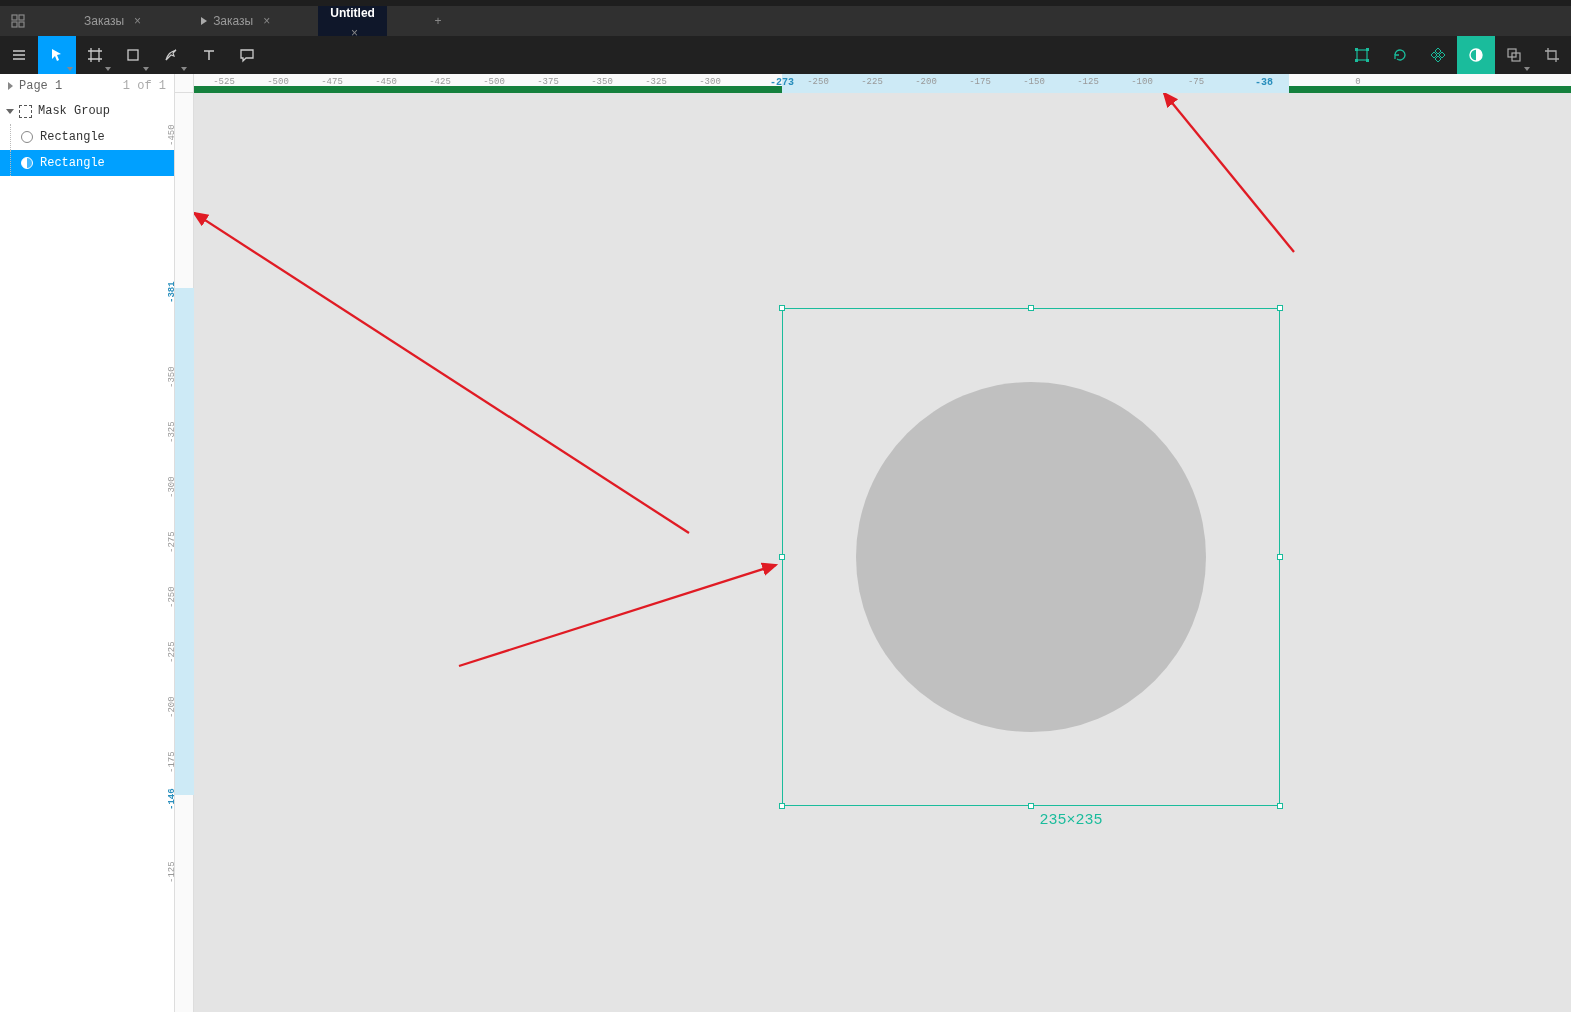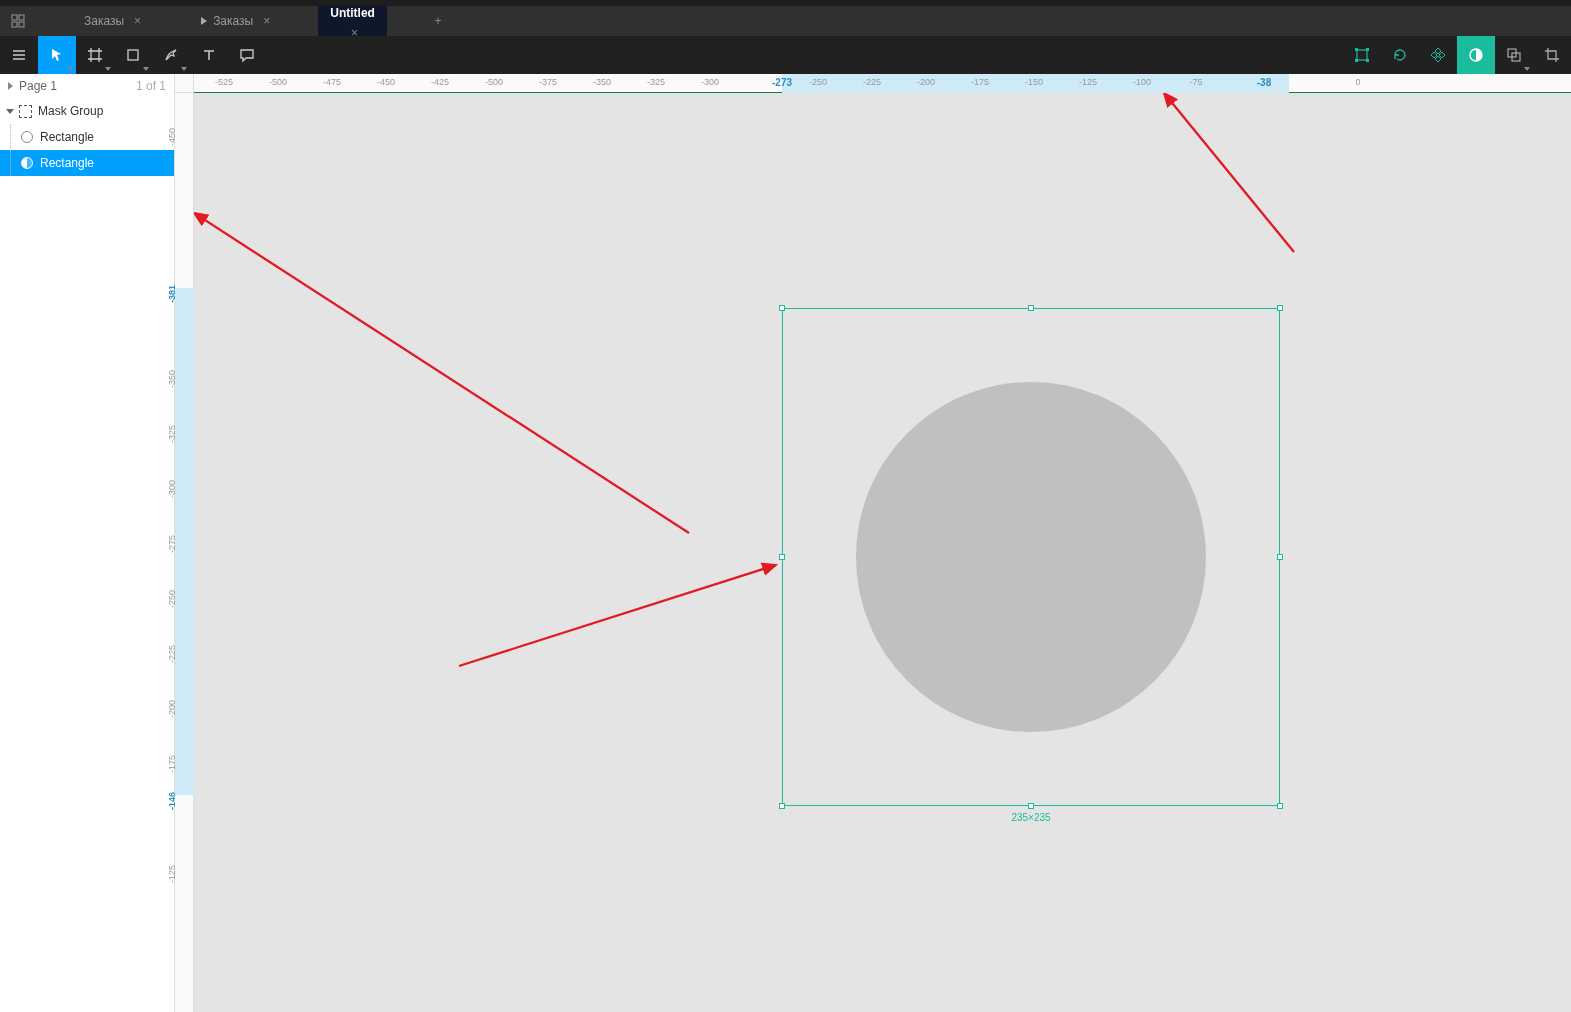--- a/index.html
+++ b/index.html
@@ -14,50 +14,50 @@
   .tabbar .tab .close { color:#888; font-size:12px; margin-left:4px;}
   .tabbar .tab.inactive { color:#9a9a9a; }
   .tabbar .newtab { width:30px; display:flex; align-items:center; justify-content:center; color:#888; cursor:pointer;}
   .toolbar { display:flex; align-items:center; height:38px; background:#212121; }
   .toolbar .tool { width:38px; height:38px; display:flex; align-items:center; justify-content:center; color:#ccc; cursor:pointer; position:relative;}
   .toolbar .tool.active { background:#00a0ff; color:#fff;}
   .toolbar .tool.activegreen { background:#1abc9c; color:#fff;}
   .toolbar .tool .chev { position:absolute; right:3px; bottom:3px; width:0;height:0;border-left:3px solid transparent;border-right:3px solid transparent;border-top:4px solid #888;}
   .toolbar .spacer { flex:1; }
   .toolbar svg { display:block; }
-  .body { flex:1; display:flex; min-height:0; }
+  .body { flex:1; display:flex; min-height:0;font-family:Liberation Mono, monospace; }
   .sidebar { width:175px; background:#fff; border-right:1px solid #ddd; display:flex; flex-direction:column; }
   .pagehdr { display:flex; align-items:center; height:24px; padding:0 8px; color:#666; }
   .pagehdr .chev { width:0;height:0;border-top:4px solid transparent;border-bottom:4px solid transparent;border-left:5px solid #888; margin-right:6px;}
   .pagehdr .count { margin-left:auto; color:#aaa;}
   .layer { display:flex; align-items:center; height:26px; padding:0 4px 0 6px; cursor:pointer; position:relative;}
   .layer .expand { width:0;height:0;border-left:4px solid transparent;border-right:4px solid transparent;border-top:5px solid #666; margin-right:4px;}
   .layer .icon { width:14px; height:14px; margin-right:6px; display:flex; align-items:center; justify-content:center;}
   .layer.indent1 { padding-left:20px; }
   .layer.indent1::before { content:""; position:absolute; left:10px; top:0; bottom:0; border-left:1px dotted #bbb; }
   .layer.selected { background:#00a0ff; color:#fff; }
   .layer .maskicon { width:13px;height:13px;border:1px dashed #555; }
   .layer .circleicon { width:12px;height:12px;border:1px solid #888;border-radius:50%; }
   .layer .halfcircle { width:12px;height:12px;border-radius:50%;background:linear-gradient(90deg,#fff 50%,transparent 50%); border:1px solid #fff;}
   .layer.selected .halfcircle { background:linear-gradient(90deg,#fff 50%, rgba(255,255,255,0.25) 50%); border:1px solid #fff;}
   .canvaswrap { flex:1; position:relative; background:#e4e4e4; }
-  .ruler-h { position:absolute; left:19px; right:0; top:0; height:19px; background:#fafafa; border-bottom:1px solid #15803d; }
+  .ruler-h { position:absolute; left:19px; right:0; top:0; height:19px; background:#fafafa; border-bottom:7px solid #15803d; }
   .ruler-h .tick { position:absolute; top:3px; font-size:9px; color:#999; transform:translateX(-50%);}
   .ruler-h .sel { position:absolute; top:0; height:19px; background:#cdeaf6;}
   .ruler-h .seltick { position:absolute; top:3px; font-size:10px; color:#2a8fbd; transform:translateX(-50%); font-weight:bold;}
   .ruler-v { position:absolute; left:0; top:19px; bottom:0; width:19px; background:#fafafa; border-right:1px solid #ddd; }
   .ruler-v .tick { position:absolute; left:2px; font-size:9px; color:#999; transform:translateY(50%) rotate(-90deg); transform-origin:left bottom; white-space:nowrap;}
   .ruler-v .sel { position:absolute; left:0; width:19px; background:#cdeaf6;}
   .ruler-v .seltick { position:absolute; left:2px; font-size:9px; color:#2a8fbd; transform:translateY(50%) rotate(-90deg); transform-origin:left bottom; white-space:nowrap; font-weight:bold;}
   .ruler-corner { position:absolute; left:0; top:0; width:19px; height:19px; background:#fafafa; border-right:1px solid #ddd; border-bottom:1px solid #ddd;}
   .canvas { position:absolute; left:19px; top:19px; right:0; bottom:0; overflow:hidden; }
   .selbox { position:absolute; border:1px solid #1abc9c; }
   .selhandle { position:absolute; width:6px; height:6px; background:#fff; border:1px solid #1abc9c; }
   .bigcircle { position:absolute; border-radius:50%; background:#c0c0c0; }
-  .dimlabel { position:absolute; color:#1abc9c; font-size:10px; transform:translateX(-50%); }
+  .dimlabel { position:absolute; color:#1abc9c; font-size:15px; transform:translateX(-50%);margin-left:40px; }
   .arrow-line { stroke:#e01b24; stroke-width:2.3; fill:none; }
   svg.annot { position:absolute; left:0; top:0; pointer-events:none; }
   marker polygon { fill:#e01b24; }
 </style>
 </head>
 <body>
 
 <div class="app">
   <div class="topstrip"></div>
 

